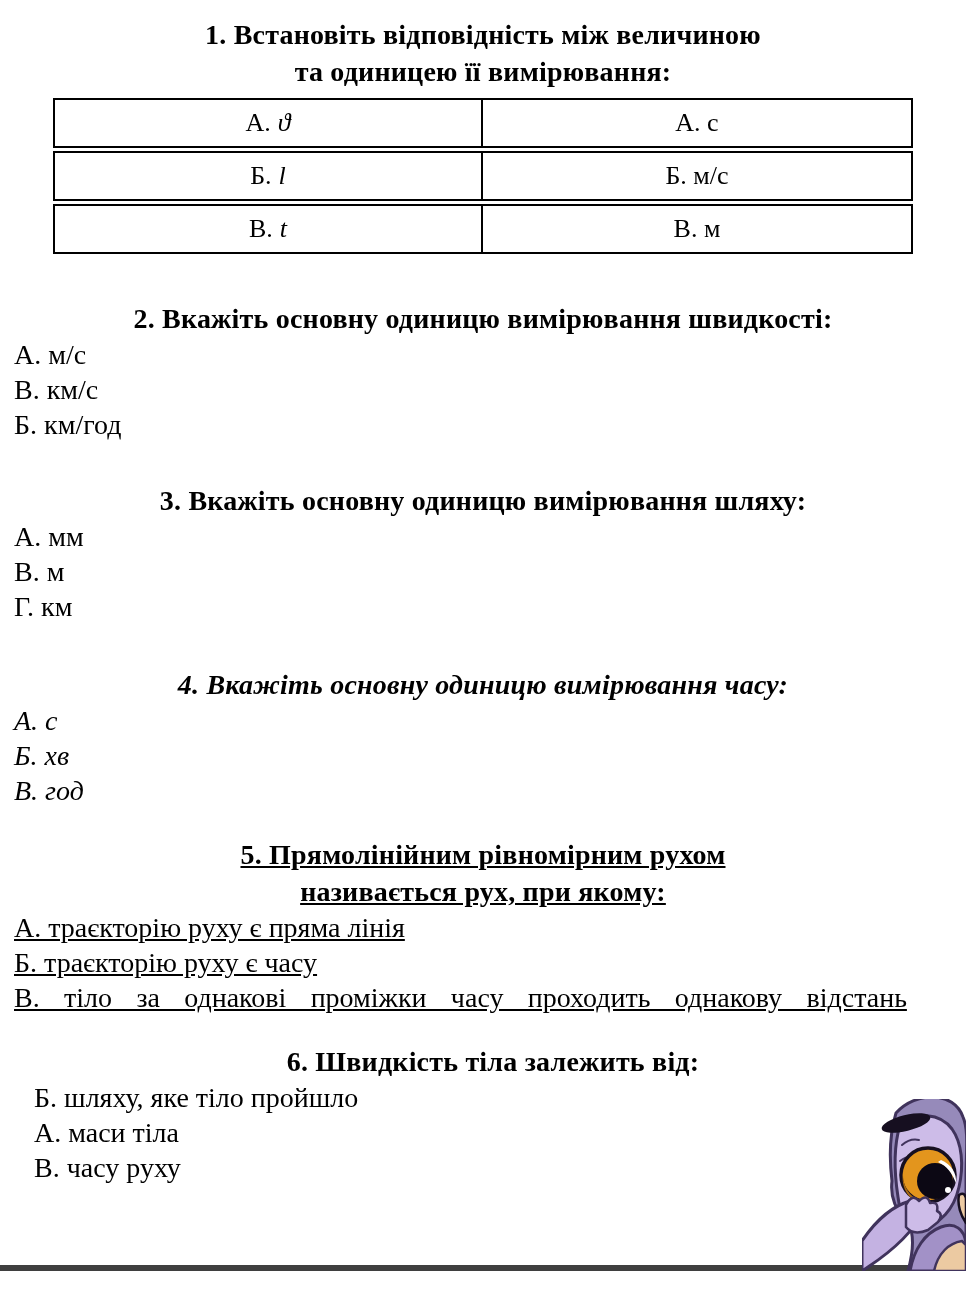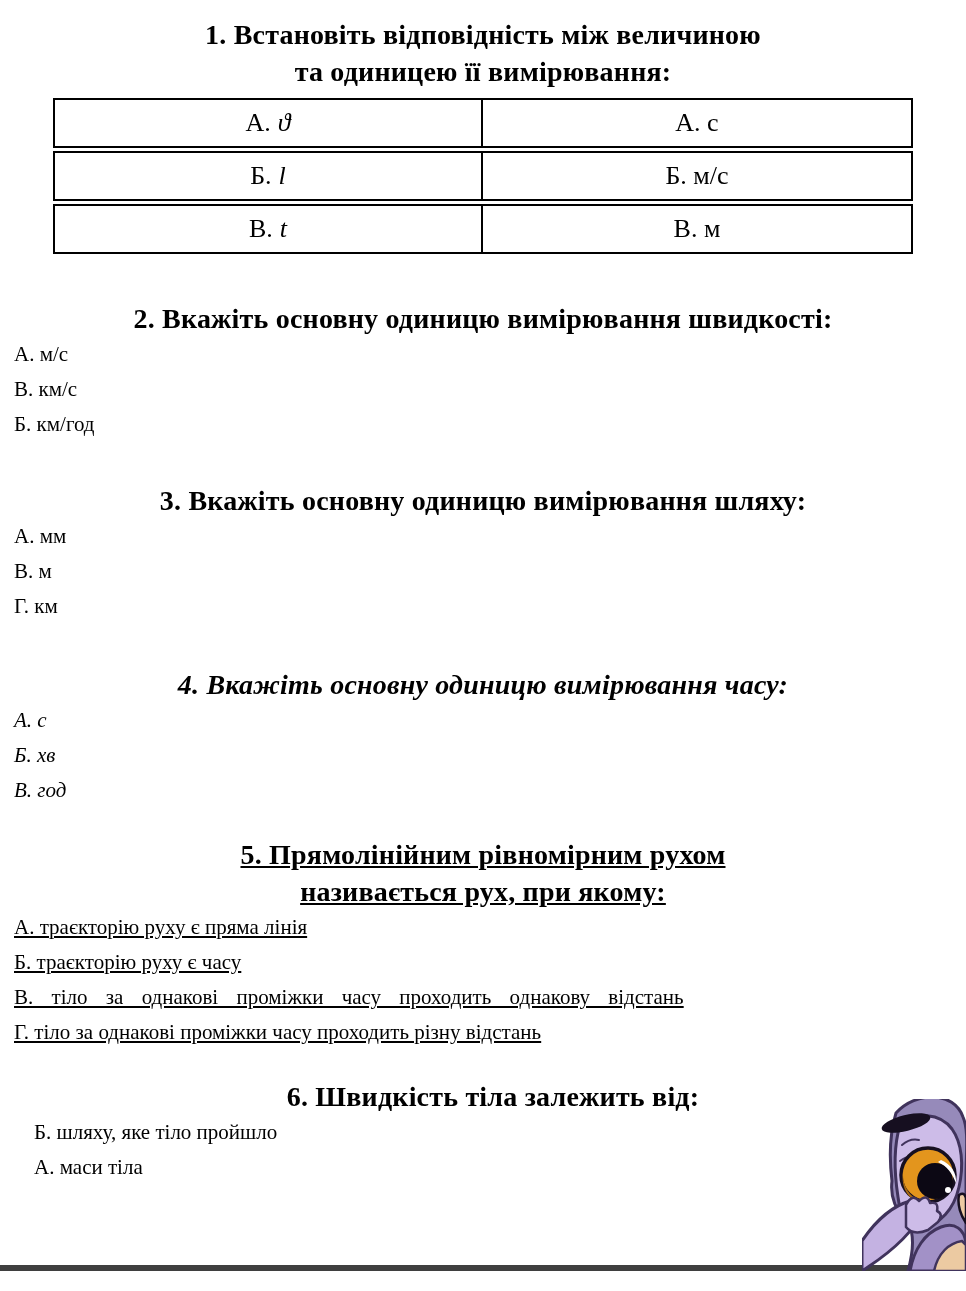--- a/index.html
+++ b/index.html
@@ -50,21 +50,21 @@
   .qblock.q2 { margin-top: 46px; }
   .qblock.q3 { margin-top: 40px; }
   .qblock.q4 { margin-top: 42px; font-style: italic; }
   .qblock.q5 { margin-top: 28px; text-decoration: underline; }
   .qblock.q6 { margin-top: 28px; padding-left: 20px; }
 
   .options {
     list-style: none;
     margin: 0;
     padding: 0 12px 0 14px;
-    font-size: 21px;
+    font-size: 28px;
     line-height: 35px;
   }
   .option-justify {
     text-align: justify;
     word-spacing: 0.62em;
   }
 
   
   .bottom-bar {
     position: absolute;
@@ -148,29 +148,29 @@
     </ul>
   </div>
 
   <div class="qblock q5">
     <div class="q-title">5. Прямолінійним рівномірним рухом
 називається рух, при якому:</div>
     <ul class="options">
       <li>А. траєкторію руху є пряма лінія</li>
       <li>Б. траєкторію руху є часу</li>
       <li class="option-justify">В. тіло за однакові проміжки часу проходить однакову відстань</li>
-      <li>Г. тіло за однакові проміжки часу проходить різну відстань</li>
     </ul>
   </div>
 
   <div class="qblock q6">
     <div class="q-title">6. Швидкість тіла залежить від:</div>
     <ul class="options">
       <li>Б. шляху, яке тіло пройшло</li>
       <li>А. маси тіла</li>
+      <li>В. часу руху</li>
     </ul>
   </div>
 
   <div class="bottom-bar"></div>
 
   <div class="owl-wrap">
     <svg width="104" height="172" viewBox="0 0 104 172" xmlns="http://www.w3.org/2000/svg">
 
       <path d="M 34 14 C 54 -8 92 -8 101 18 C 107 32 104 54 104 78 L 104 172 L 46 172 C 52 150 52 136 46 120 C 34 114 28 98 30 82 C 27 58 28 34 34 14 Z" fill="#968aba" stroke="#40335c" stroke-width="3" stroke-linejoin="round"></path>
 

